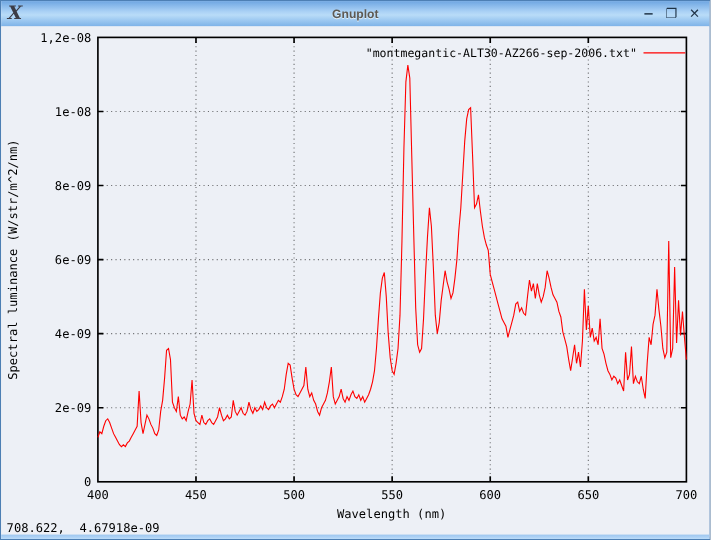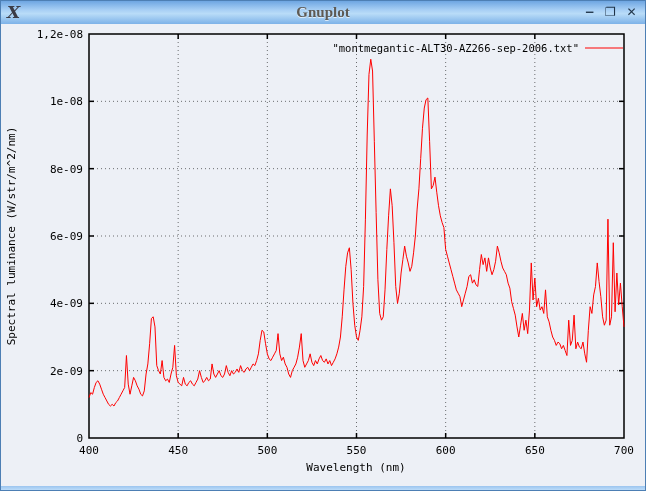--- a/index.html
+++ b/index.html
@@ -16,21 +16,21 @@
     display:flex;align-items:center;
     user-select:none;
   }
   .app-icon{
     position:absolute;left:6px;top:1px;
     font-family:"DejaVu Serif",serif;font-weight:bold;font-style:italic;
     font-size:17px;color:#3c3c46;line-height:21px;
   }
   .title{
     flex:1;text-align:center;
-    font-family:Liberation Serif, serif;font-size:15px;font-weight:bold;
+    font-family:Liberation Sans, sans-serif;font-size:11px;font-weight:bold;
     color:#5d5a55;text-shadow:0 1px 0 rgba(255,255,255,.65);
   }
   .tb-buttons{
     position:absolute;right:6px;top:0;height:23px;
     display:flex;align-items:center;gap:6px;
   }
   .tb-btn{
     width:15px;height:15px;text-align:center;line-height:15px;
     font-family:"DejaVu Sans",sans-serif;font-size:12px;font-weight:bold;
     color:#1e3246;cursor:pointer;
@@ -120,16 +120,17 @@
           <text x="82" y="148.66666666666669" font-size="11" text-anchor="end">8e-09</text>
           <text x="82" y="81.33333333333331" font-size="11" text-anchor="end">1e-08</text>
           <text x="82" y="14" font-size="11" text-anchor="end">1,2e-08</text>
         </g>
       <polyline id="curve" fill="none" stroke="#ff0000" stroke-width="1" points="88.00,373.60 89.78,368.55 91.57,370.23 93.35,363.50 95.13,358.45 96.92,356.77 98.70,360.13 100.48,365.18 102.27,370.23 104.05,373.60 105.83,376.97 107.62,380.33 109.40,382.02 111.18,380.33 112.97,382.02 114.75,378.65 116.53,376.97 118.32,373.60 120.10,370.23 121.88,366.87 123.67,363.50 125.45,331.52 127.23,360.13 129.02,370.23 130.80,361.82 132.58,353.40 134.37,356.77 136.15,361.82 137.93,365.18 139.72,370.23 141.50,371.92 143.28,366.87 145.07,350.03 146.85,339.93 148.63,319.73 150.42,294.48 152.20,292.80 153.98,302.90 155.77,341.62 157.55,346.67 159.33,350.03 161.12,336.57 162.90,353.40 164.68,356.77 166.47,355.08 168.25,358.45 170.03,350.03 171.82,343.30 173.60,321.42 175.38,351.72 177.17,358.45 178.95,360.13 180.73,361.82 182.52,353.40 184.30,360.13 186.08,361.82 187.87,358.45 189.65,356.77 191.43,360.13 193.22,361.82 195.00,358.45 196.78,355.08 198.57,346.67 200.35,353.40 202.13,358.45 203.92,356.77 205.70,353.40 207.48,356.77 209.27,355.08 211.05,339.93 212.83,350.03 214.62,353.40 216.40,350.03 218.18,346.67 219.97,351.72 221.75,353.40 223.53,350.03 225.32,341.62 227.10,348.35 228.88,351.72 230.67,346.67 232.45,350.03 234.23,348.35 236.02,344.98 237.80,348.35 239.58,341.62 241.37,346.67 243.15,348.35 244.93,344.98 246.72,343.30 248.50,346.67 250.28,343.30 252.07,339.93 253.85,341.62 255.63,336.57 257.42,329.83 259.20,316.37 260.98,306.27 262.77,307.95 264.55,319.73 266.33,329.83 268.12,334.88 269.90,336.57 271.68,333.20 273.47,329.83 275.25,326.47 277.03,309.63 278.82,329.83 280.60,336.57 282.38,333.20 284.17,339.93 285.95,343.30 287.73,350.03 289.52,353.40 291.30,346.67 293.08,343.30 294.87,339.93 296.65,333.20 298.43,323.10 300.22,309.63 302.00,336.57 303.78,343.30 305.57,339.93 307.35,336.57 309.13,329.83 310.92,338.25 312.70,341.62 314.48,336.57 316.27,339.93 318.05,334.88 319.83,331.52 321.62,336.57 323.40,338.25 325.18,334.88 326.97,339.93 328.75,336.57 330.53,341.62 332.32,338.25 334.10,334.88 335.88,329.83 337.67,323.10 339.45,313.00 341.23,292.80 343.02,265.87 344.80,242.30 346.58,228.83 348.37,223.78 350.15,245.67 351.93,279.33 353.72,301.22 355.50,313.00 357.28,316.37 359.07,306.27 360.85,292.80 362.63,262.50 364.42,195.17 366.20,111.00 367.98,50.40 369.77,35.25 371.55,47.03 373.33,117.73 375.12,188.43 376.90,255.77 378.68,289.43 380.47,296.17 382.25,292.80 384.03,265.87 385.82,225.47 387.60,191.80 389.38,164.87 391.17,181.70 392.95,218.73 394.73,262.50 396.52,279.33 398.30,269.23 400.08,249.03 401.87,235.57 403.65,222.10 405.43,232.20 407.22,238.93 409.00,247.35 410.78,242.30 412.57,228.83 414.35,212.00 416.13,185.07 417.92,164.87 419.70,134.57 421.48,104.27 423.27,84.07 425.05,75.65 426.83,73.97 428.62,117.73 430.40,164.87 432.18,161.50 433.97,153.08 435.75,168.23 437.53,181.70 439.32,191.80 441.10,198.53 442.88,203.58 444.67,225.47 446.45,232.20 448.23,238.93 450.02,245.67 451.80,252.40 453.58,259.13 455.37,265.87 457.15,269.23 458.93,272.60 460.72,282.70 462.50,275.97 464.28,269.23 466.07,262.50 467.85,252.40 469.63,250.72 471.42,259.13 473.20,255.77 474.98,260.82 476.77,262.50 478.55,245.67 480.33,230.52 482.12,240.62 483.90,233.88 485.68,247.35 487.47,233.88 489.25,243.98 491.03,250.72 492.82,245.67 494.60,237.25 496.38,222.10 498.17,228.83 499.95,237.25 501.73,243.98 503.52,247.35 505.30,250.72 507.08,259.13 508.87,264.18 510.65,277.65 512.43,284.38 514.22,291.12 516.00,302.90 517.78,313.00 519.57,301.22 521.35,289.43 523.13,306.27 524.92,296.17 526.70,309.63 528.48,286.07 530.27,238.93 532.05,275.97 533.83,254.08 535.62,282.70 537.40,274.28 539.18,286.07 540.97,282.70 542.75,289.43 544.53,265.87 546.32,292.80 548.10,297.85 549.88,306.27 551.67,313.00 553.45,316.37 555.23,321.42 557.02,318.05 558.80,319.73 560.58,324.78 562.37,321.42 564.15,326.47 565.93,331.52 567.72,296.17 569.50,321.42 571.28,316.37 573.07,291.12 574.85,324.78 576.63,318.05 578.42,323.10 580.20,324.78 581.98,318.05 583.77,329.83 585.55,338.25 587.33,306.27 589.12,282.70 590.90,289.43 592.68,270.92 594.47,262.50 596.25,238.93 598.03,257.45 599.82,272.60 601.60,292.80 603.38,301.22 605.17,296.17 606.95,195.17 608.73,301.22 610.52,292.80 612.30,218.73 614.08,287.75 615.87,249.03 617.65,281.02 619.43,259.13 621.22,282.70 623.00,302.90"></polyline>
       <text x="355" y="447" font-size="11" text-anchor="middle">Wavelength (nm)</text>
       <text x="14" y="212" font-size="11" text-anchor="middle" transform="rotate(-90 14 212)">Spectral luminance (W/str/m^2/nm)</text>
       <text x="578" y="28" font-size="10.5" text-anchor="end">"montmegantic-ALT30-AZ266-sep-2006.txt"</text>
       <line x1="584" y1="24" x2="622" y2="24" stroke="#ff0000" stroke-width="1.2"></line>
     </svg>
+    <div class="status">708.622,  4.67918e-09</div>
   </div>
 
   <div class="bottom-strip"></div>
 </div>
 
 </body></html>

